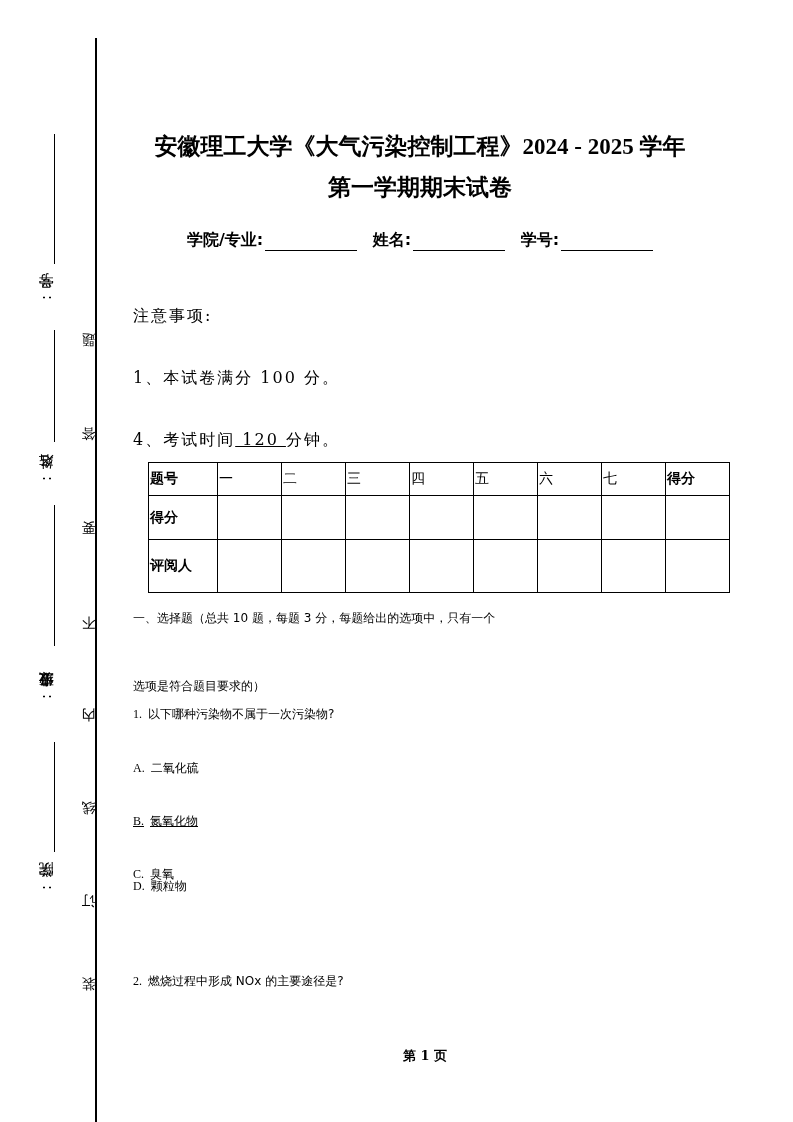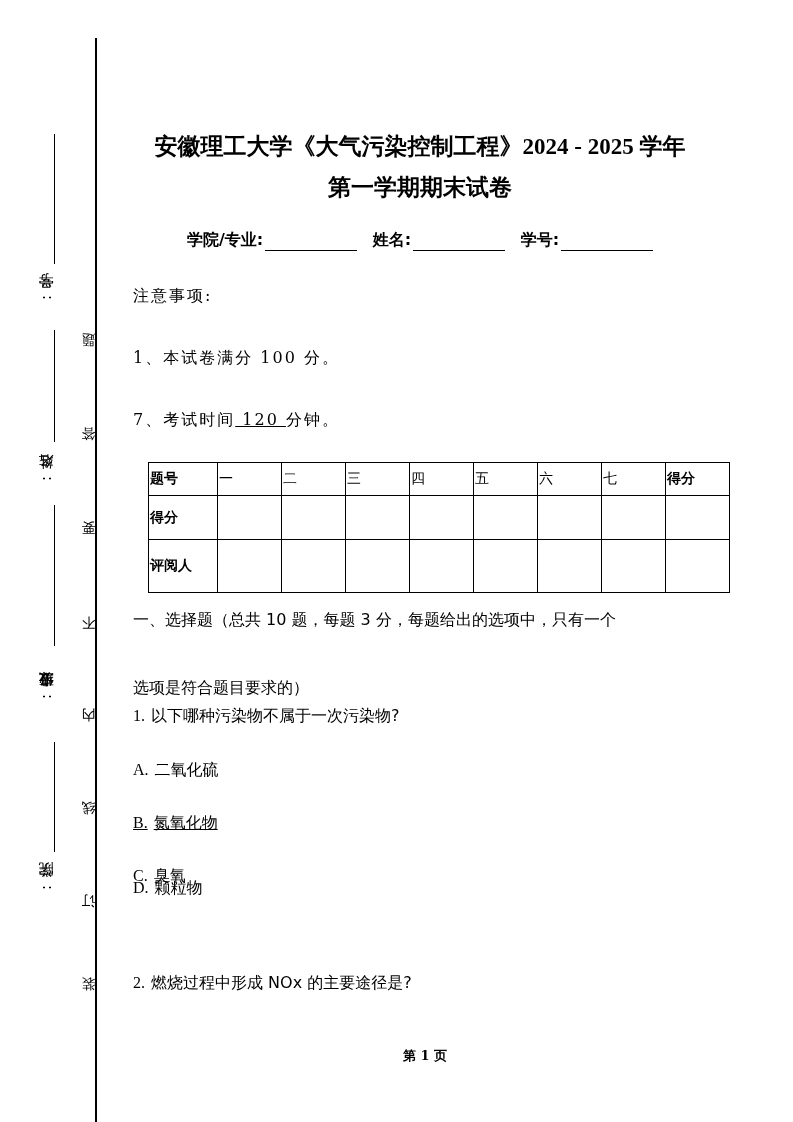--- a/index.html
+++ b/index.html
@@ -4,31 +4,31 @@
 <style>
   html, body { margin: 0; padding: 0; background: #ffffff; }
   body { width: 793px; height: 1122px; position: relative; overflow: hidden; color: #000; font-family: "DejaVu Serif", "Liberation Serif", serif; }
   .binding-line { position: absolute; left: 95px; top: 38px; width: 2px; height: 1084px; background: #000; }
   .seg { position: absolute; left: 54px; width: 1px; background: #000; }
   .vlabel { position: absolute; left: 34px; width: 24px; font-family: "DejaVu Sans", "Liberation Sans", sans-serif; font-size: 15px; writing-mode: vertical-rl; transform: rotate(180deg); text-align: center; line-height: 24px; }
   .seal { position: absolute; left: 78px; width: 20px; font-family: "DejaVu Serif", "Liberation Serif", serif; font-size: 14px; writing-mode: vertical-rl; transform: rotate(180deg); line-height: 20px; }
   .title { position: absolute; left: 120px; width: 600px; text-align: center; font-family: Liberation Serif, serif; font-weight: bold; font-size: 23px; line-height: 30px; }
   .info-line { position: absolute; top: 230px; left: 120px; width: 600px; text-align: center; font-family: "DejaVu Sans", "Liberation Sans", sans-serif; font-weight: bold; font-size: 16px; }
   .info-line .blank { display: inline-block; width: 92px; border-bottom: 1px solid #000; height: 16px; vertical-align: bottom; margin: 0 10px 0 2px; }
-  .txt { position: absolute; left: 133px; font-size: 16px; font-family: "DejaVu Serif", "Liberation Serif", serif; letter-spacing: 2px; }
+  .txt { position: absolute; left: 133px; font-size: 16px; font-family: "DejaVu Serif", "Liberation Serif", serif; letter-spacing: 2px; margin-top: 20px; }
   .u { text-decoration: underline; }
   table.score { position: absolute; left: 148px; top: 462px; border-collapse: collapse; font-family: "DejaVu Sans", "Liberation Sans", sans-serif; font-size: 14px; }
   table.score td { border: 1px solid #000; text-align: left; padding: 1px; }
   table.score tr.h td { height: 30px; }
   table.score tr.r1 td { height: 41px; }
   table.score tr.r2 td { height: 50px; margin-left: 6px; }
   table.score td.lbl { font-weight: bold; width: 66px; }
   table.score td.c { width: 61px; }
   table.score td.last { width: 61px; font-weight: bold; }
-  .q { position: absolute; left: 133px; font-size: 16px; font-family: "DejaVu Sans", "Liberation Sans", sans-serif; }
+  .q { position: absolute; left: 133px; font-size: 12px; font-family: "DejaVu Sans", "Liberation Sans", sans-serif; }
   .q .num { font-family: "Liberation Serif", "DejaVu Serif", serif; margin-right: 6px; }
   .footer { position: absolute; top: 1047px; left: 0; width: 850px; text-align: center; font-family: "DejaVu Serif", "Liberation Serif", serif; font-weight: bold; font-size: 13px; }
 </style>
 </head>
 <body>
 
 <div class="binding-line"></div>
 
 <div class="seg" style="top:134px;height:130px;"></div>
 <div class="vlabel" style="top:265px;height:65px;">学号:</div>
@@ -52,21 +52,21 @@
 <div class="title" style="top:173px;">第一学期期末试卷</div>
 
 <div class="info-line">
   <span>学院/专业:</span><span class="blank"></span>
   <span>姓名:</span><span class="blank"></span>
   <span>学号:</span><span class="blank" style="margin-right:0"></span>
 </div>
 
 <div class="txt" style="top:286px;">注意事项:</div>
 <div class="txt" style="top:348px;">1、本试卷满分 100 分。</div>
-<div class="txt" style="top:410px;"><span>7、考试时间</span><span class="u" style="white-space:pre;"> 120 </span><span>分钟。</span></div>
+<div class="txt" style="top:410px;"><span>4、考试时间</span><span class="u" style="white-space:pre;"> 120 </span><span>分钟。</span></div>
 
 <table class="score">
   <tbody>
       <tr class="h">
     <td class="lbl">题号</td>
     <td class="c">一</td>
     <td class="c">二</td>
     <td class="c">三</td>
     <td class="c">四</td>
     <td class="c">五</td>

